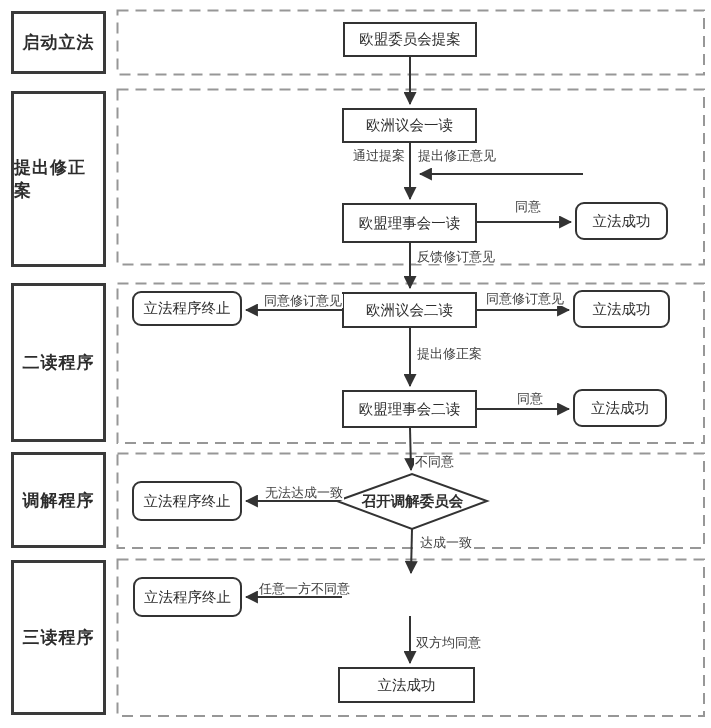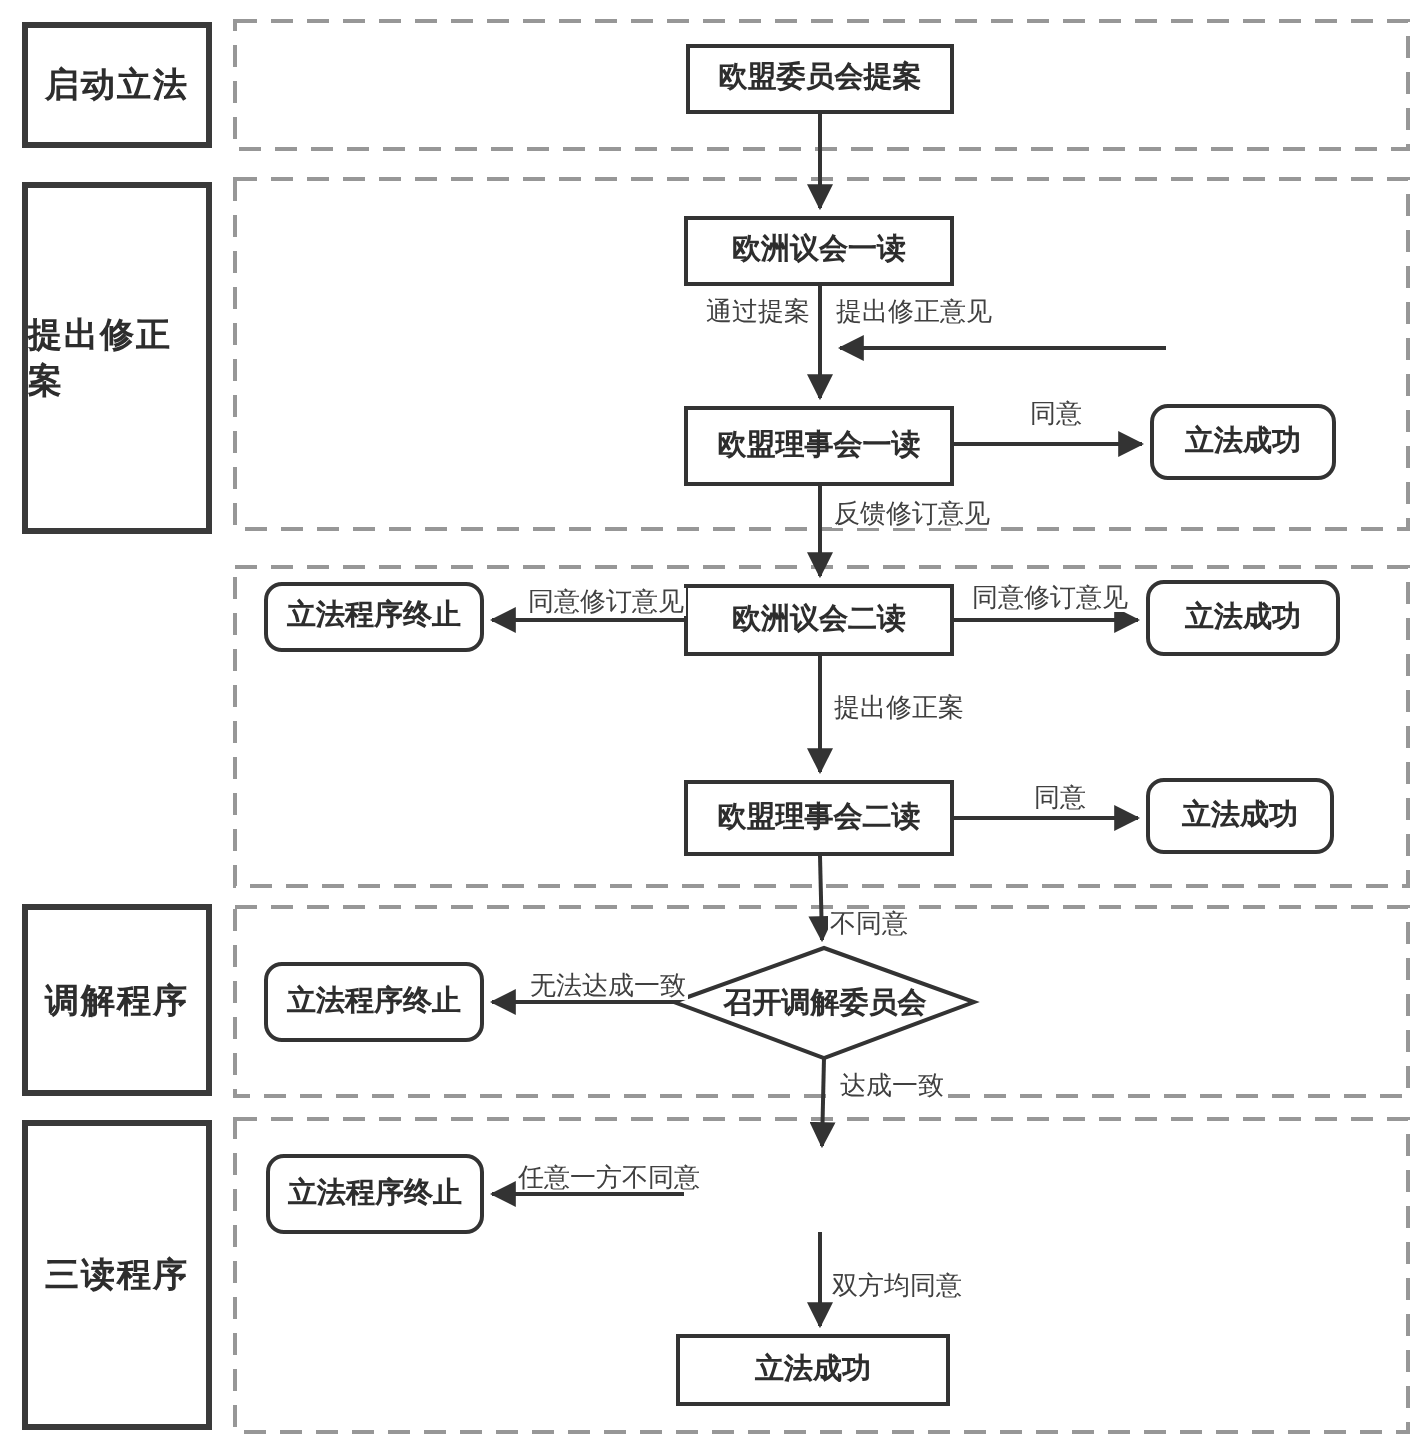--- a/index.html
+++ b/index.html
@@ -9,21 +9,21 @@
   }
   #wires{position:absolute;left:0;top:0;z-index:1;}
   .stage{
     position:absolute;box-sizing:border-box;border:3px solid #3a3a3a;background:#fff;
     display:flex;align-items:center;justify-content:center;
     font-weight:bold;font-size:17px;color:#2d2d2d;letter-spacing:1px;z-index:2;
   }
   .node{
     position:absolute;box-sizing:border-box;border:2px solid #333;background:#fff;
     display:flex;align-items:center;justify-content:center;text-align:center;
-    font-weight:bold;font-size:14.5px;color:#2d2d2d;line-height:1.3;z-index:2;
+    font-weight:normal;font-size:14.5px;color:#2d2d2d;line-height:1.3;z-index:2;
   }
   .rounded{border-radius:9px;}
   .cbam{
     border:2.5px dashed #4a4a4a;border-radius:14px;font-size:13px;line-height:1.45;
     padding:0 6px;
   }
   .wrap2{padding:0 4px;}
   .diamond-label{
     position:absolute;display:flex;align-items:center;justify-content:center;
     font-weight:bold;font-size:14.5px;color:#2d2d2d;
@@ -69,20 +69,21 @@
       <line x1="412" y1="529" x2="411" y2="573"></line>
       <line x1="342" y1="597" x2="246" y2="597"></line>
       <line x1="410" y1="616" x2="410" y2="663"></line>
     </g>
 
     <polygon points="337,501 412,474 487,501 412,529" fill="#ffffff" stroke="#333" stroke-width="2"></polygon>
   </svg>
 
   <div class="stage" style="left:11px;top:11px;width:95px;height:63px">启动立法</div>
   <div class="stage" style="left:11px;top:91px;width:95px;height:176px">提出修正案</div>
+  <div class="stage" style="left:11px;top:283px;width:95px;height:159px">二读程序</div>
   <div class="stage" style="left:11px;top:452px;width:95px;height:96px">调解程序</div>
   <div class="stage" style="left:11px;top:560px;width:95px;height:155px">三读程序</div>
 
   <div class="node" style="left:343px;top:22px;width:134px;height:35px">欧盟委员会提案</div>
   <div class="node" style="left:342px;top:108px;width:135px;height:35px">欧洲议会一读</div>
   <div class="node" style="left:342px;top:203px;width:135px;height:40px">欧盟理事会一读</div>
 
 
   <div class="node rounded" style="left:575px;top:202px;width:93px;height:38px">立法成功</div>
   <div class="node rounded" style="left:132px;top:291px;width:110px;height:35px">立法程序终止</div>

